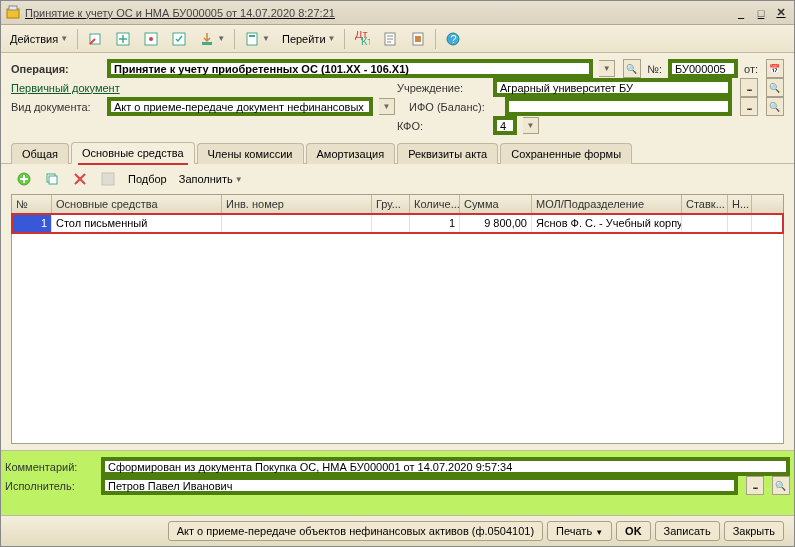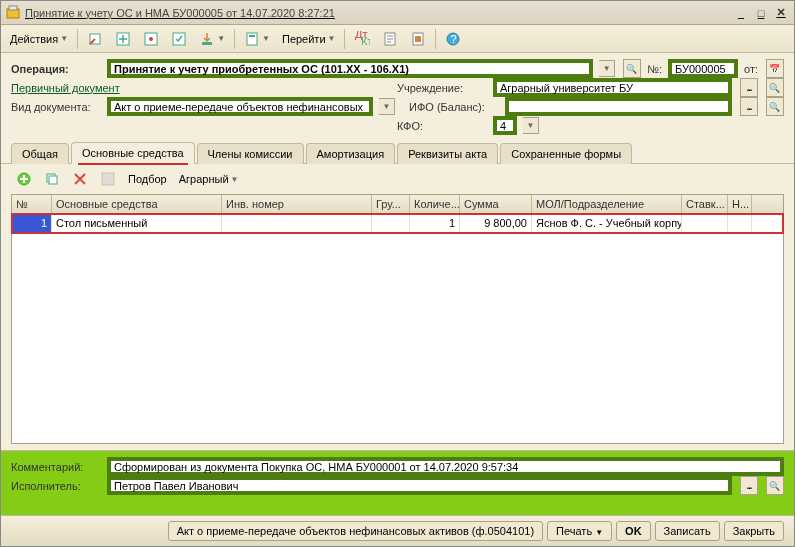--- a/index.html
+++ b/index.html
@@ -35,21 +35,21 @@
 
 .grid-wrap { background: #f4eedc; padding: 0 10px 6px 10px; }
 .grid { border: 1px solid #a8a088; background: #fff; height: 250px; }
 .grid-head { display: flex; background: linear-gradient(to bottom,#f4eedc,#e4dcc4); border-bottom: 1px solid #a8a088; }
 .gh { padding: 3px 4px; border-right: 1px solid #c0b8a0; color: #333; overflow: hidden; white-space: nowrap; }
 .grid-row { display: flex; border-bottom: 1px solid #e8e0c8; outline: 2px solid #d03030; outline-offset: -1px; }
 .gc { padding: 3px 4px; border-right: 1px solid #e8e0c8; overflow: hidden; white-space: nowrap; }
 .gc.num { text-align: right; }
 .gc.rownum { background: #3858d8; color: #fff; text-align: right; }
 
-.bottom-area { background: #84cc16; padding: 6px 10px; border-top: 1px solid #c0b8a0; }
+.bottom-area { background: #bef264; padding: 6px 4px; border-top: 1px solid #c0b8a0; }
 .btn-bar { background: linear-gradient(to bottom,#f4eedc,#e4dcc0); padding: 5px 10px; display: flex; justify-content: flex-end; align-items: center; gap: 4px; border-top: 1px solid #c0b8a0; }
 .btn { padding: 3px 8px; border: 1px solid #a8a088; border-radius: 3px; background: #f0e8d0; cursor: pointer; }
 .btn.primary { font-weight: bold; }
 
 svg.ico { width: 16px; height: 16px; }
 </style>
 </head>
 <body>
 
 <div class="titlebar">
@@ -164,21 +164,21 @@
     <span class="lbl" style="width:90px">Учреждение:</span>
     <div class="input" style="flex:1">
         <span>Аграрный университет БУ</span>
       </div>
     <div class="input-btn input-ell">...</div>
     <div class="input-btn srch-icon">🔍</div>
   </div>
   <div class="form-row">
     <span class="lbl" style="width:90px">Вид документа:</span>
     <div class="input" style="width:266px">
-        <span>Акт о приеме-передаче объектов нефинансовых</span>
+        <span>Акт о приеме-передаче документ нефинансовых</span>
       </div>
     <div class="input-dd">▼</div>
     <span style="width:2px"></span>
     <span class="lbl" style="width:90px">ИФО (Баланс):</span>
     <div class="input" style="flex:1">
         <span></span>
       </div>
     <div class="input-btn input-ell">...</div>
     <div class="input-btn srch-icon">🔍</div>
   </div>
@@ -221,21 +221,21 @@
     </span>
   <span class="tb-btn" style="opacity:.5">
       <svg class="ico" viewBox="0 0 16 16">
         <rect x="2" y="2" width="12" height="12" fill="#ccc" stroke="#999"></rect>
       </svg>
     </span>
   <span class="tb-btn">
       <span>Подбор</span>
     </span>
   <span class="tb-btn">
-      <span>Аграрный</span>
+      <span>Заполнить</span>
       <span class="dd">▼</span>
     </span>
 </div>
 
 <div class="grid-wrap">
   <div class="grid">
     <div class="grid-head" id="ghead">
         <div class="gh" style="width: 40px;">№</div>
         <div class="gh" style="width: 170px;">Основные средства</div>
         <div class="gh" style="width: 150px;">Инв. номер</div>

